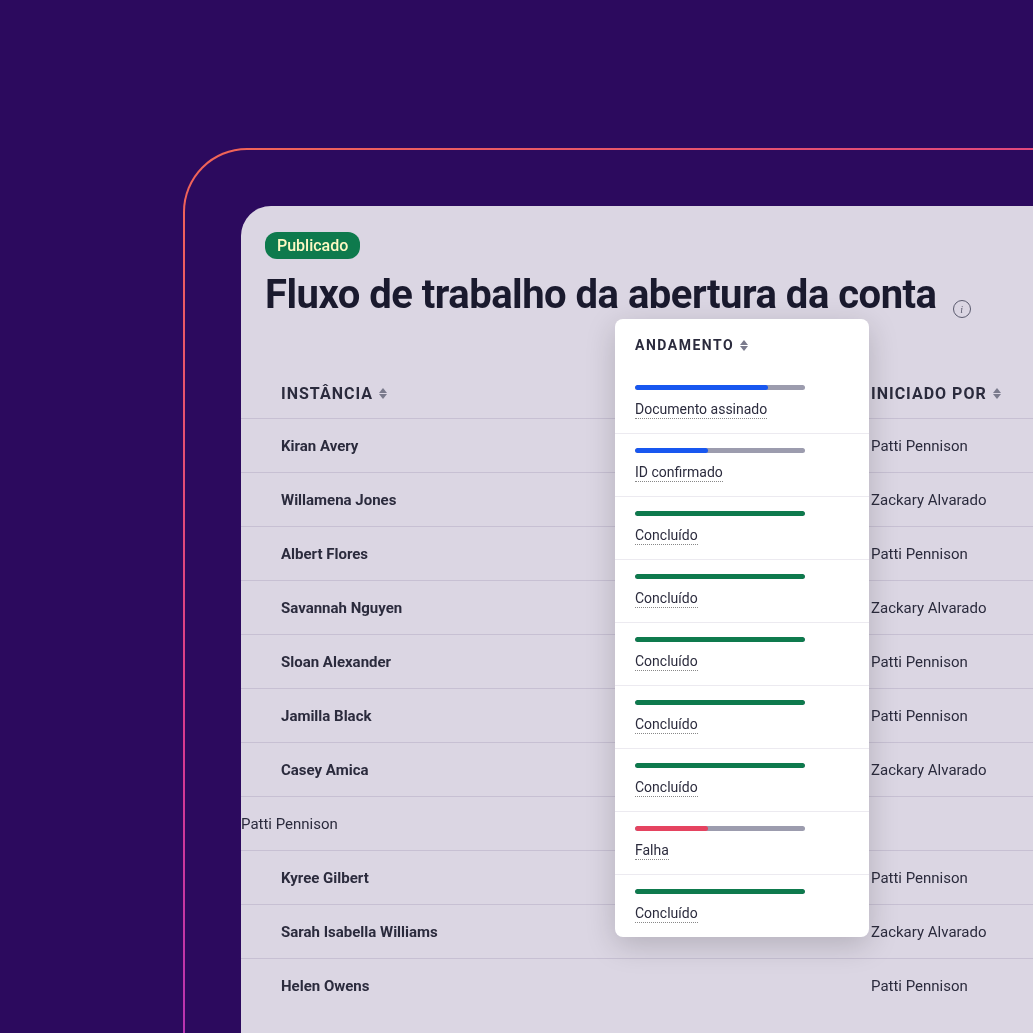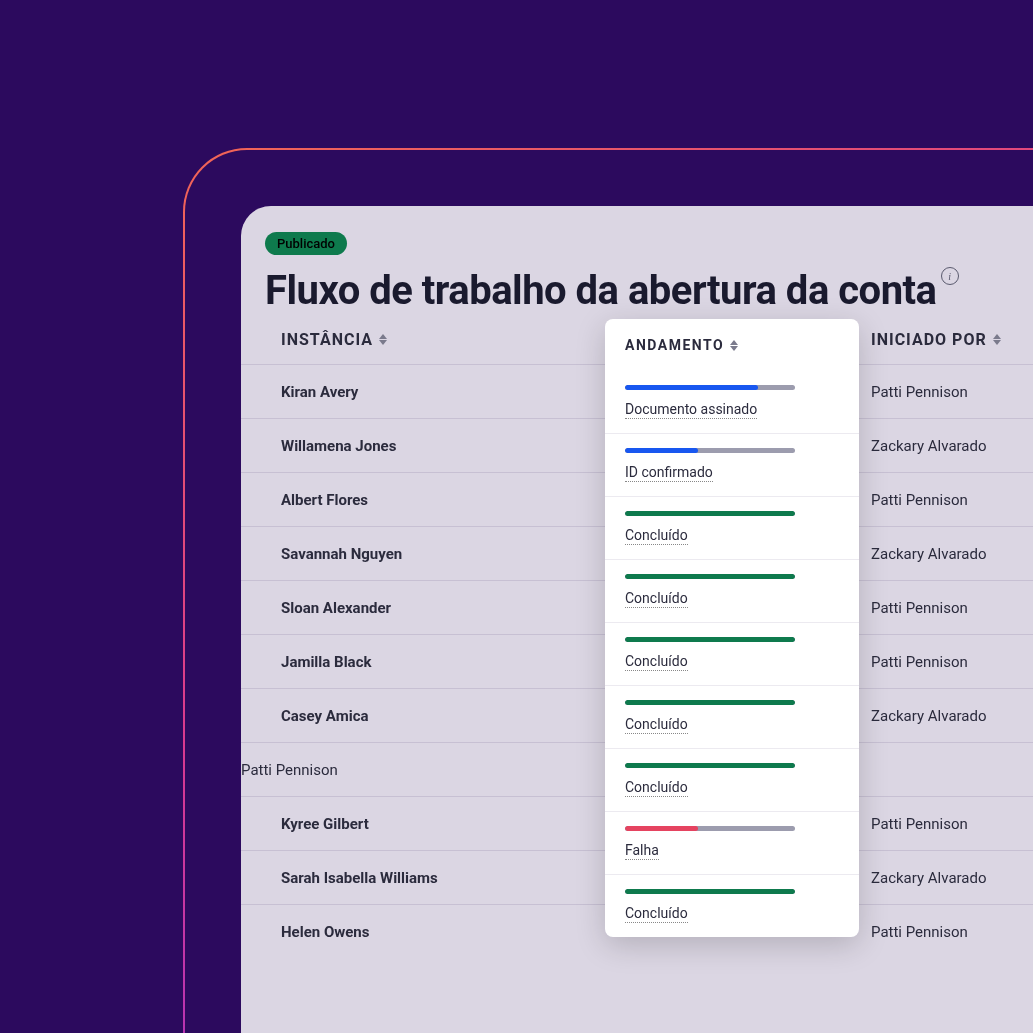--- a/index.html
+++ b/index.html
@@ -20,31 +20,32 @@
     background: #dbd6e3;
     border-top-left-radius: 30px;
     overflow: hidden;
   }
   .header-area {
     padding: 26px 24px 0 24px;
   }
   .badge {
     display: inline-block;
     background: #0e7a4d;
-    color: #000000;
-    font-size: 13px;
+    color: #fef9c3;
+    font-size: 16px;
     padding: 4px 12px;
     border-radius: 12px;
     font-weight: 500;
   }
   .title-row {
     display: flex;
-    align-items: flex-start;
-    gap: 4px;
+    align-items: flex-end;
+    gap: 16px;
     margin-top: 12px;
+    margin-bottom: 50px;
   }
   .page-title {
     font-size: 40px;
     font-weight: 700;
     color: #1a1a2e;
     letter-spacing: -0.5px;
   }
   .info-icon {
     width: 18px;
     height: 18px;
@@ -119,21 +120,21 @@
   }
   .data-row .cell-iniciado {
     flex: 1;
     font-size: 15px;
     color: #2b2b3d;
   }
   
   .progress-panel {
     position: absolute;
     top: 113px;
-    left: 364px;
+    left: 374px;
     width: 254px;
     background: #fff;
     border-radius: 8px;
     box-shadow: 0 8px 30px rgba(0,0,0,0.18);
     overflow: hidden;
   }
   .progress-header {
     padding: 18px 20px 18px 20px;
     display: flex;
     align-items: center;

